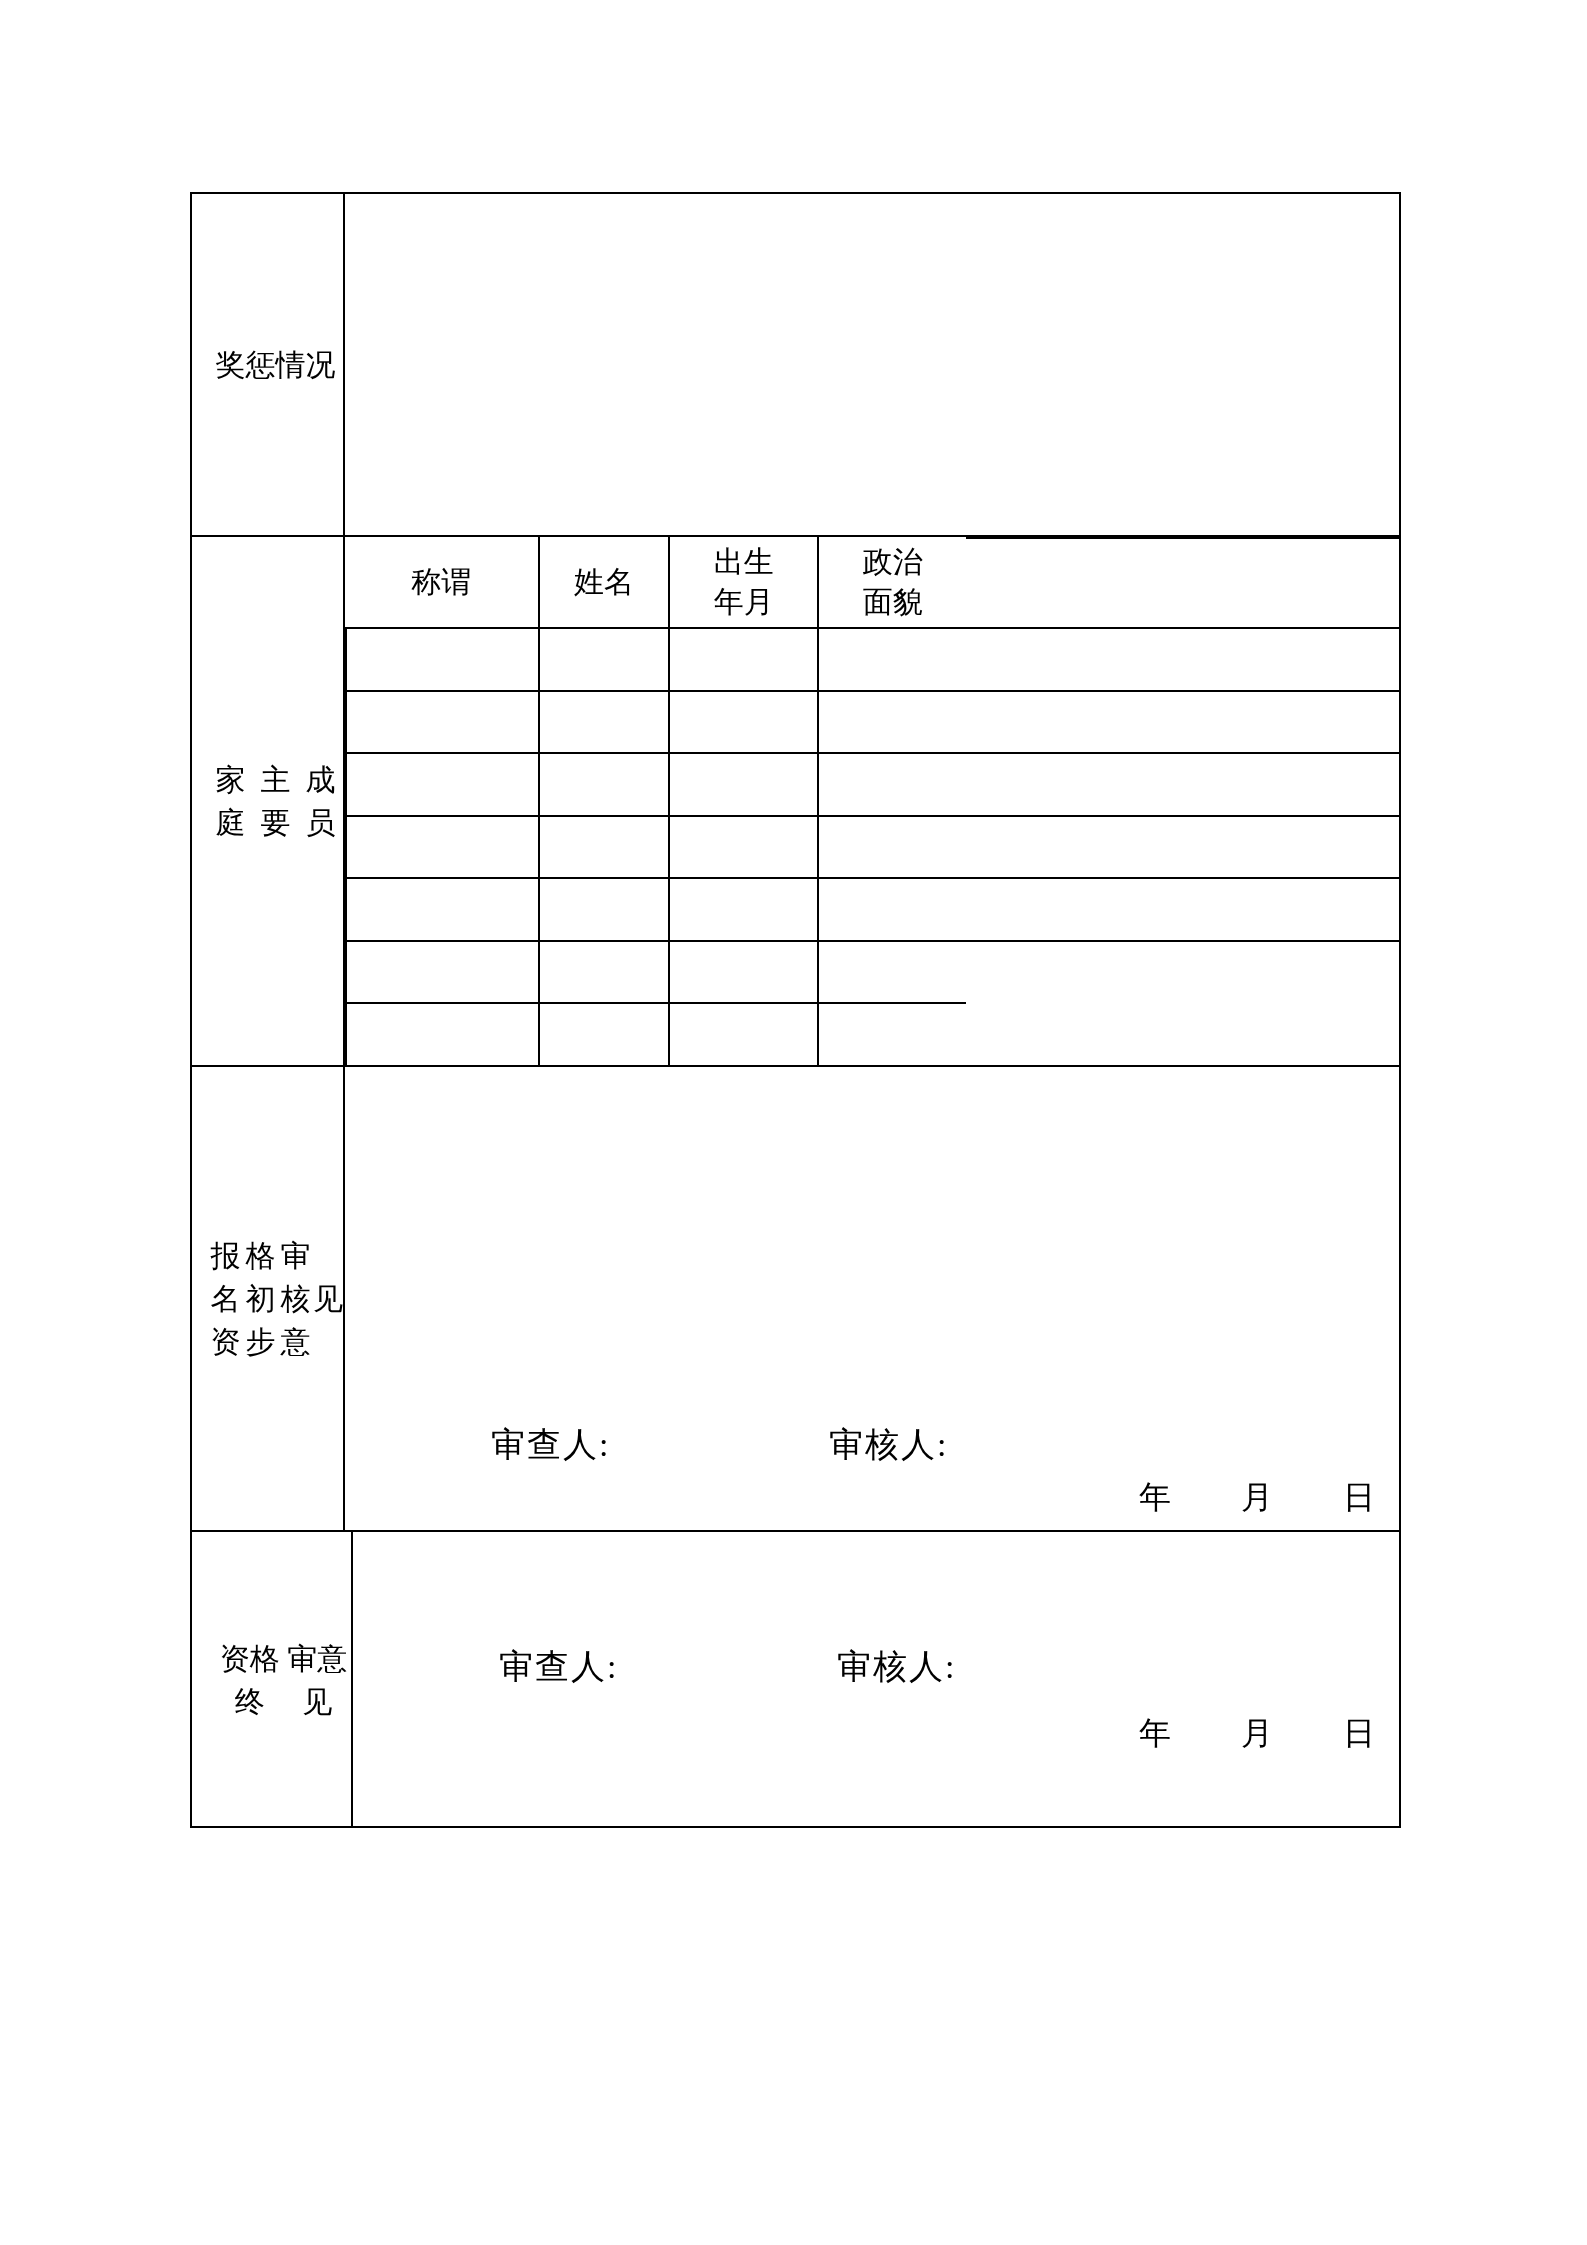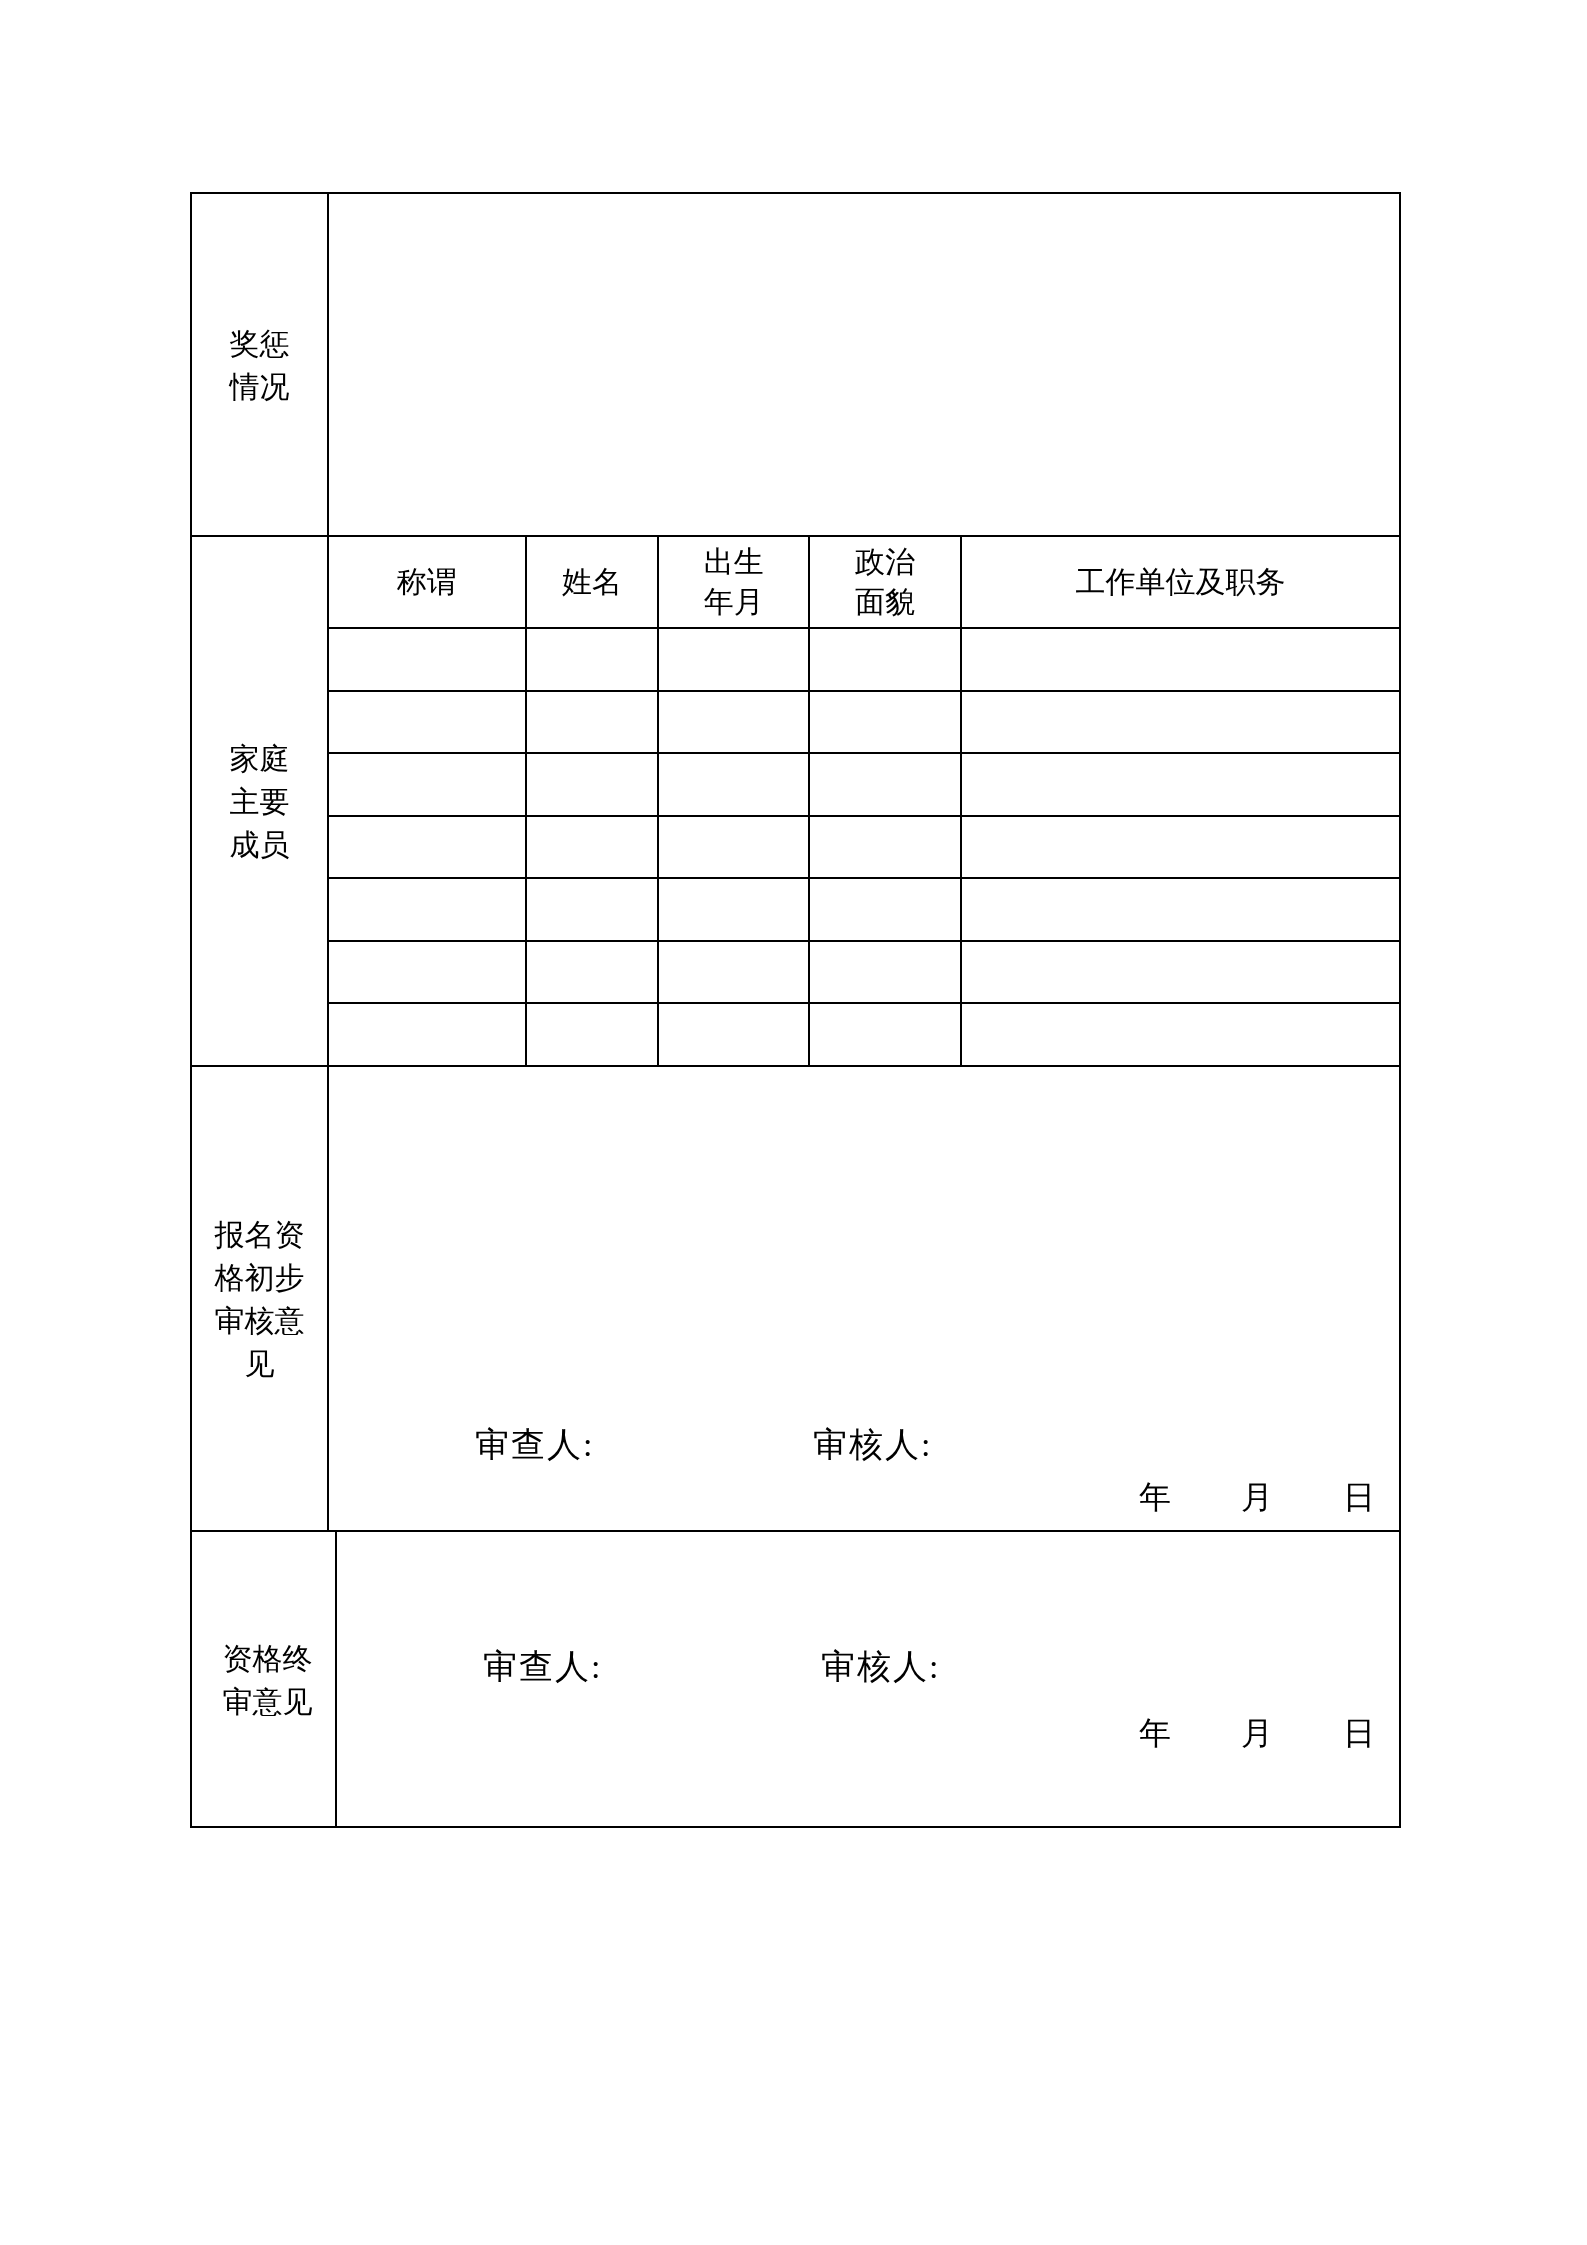--- a/index.html
+++ b/index.html
@@ -14,24 +14,25 @@
     position:absolute;
     left:190px; top:192px;
     width:1211px; height:1636px;
     border:2px solid #000;
   }
   .section { display:flex; border-top:2px solid #000; }
   .section:first-child { border-top:none; }
   .label-cell {
     width:137px; flex:0 0 137px;
     border-right:2px solid #000;
-    display:flex; flex-direction:column;
+    display:flex; flex-direction:row;
     align-items:center; justify-content:center;
     font-size:30px; line-height:43px;
     text-align:center;
+    margin-left:16px;
   }
   .content-cell { flex:1 1 auto; position:relative; }
 
   .section-rewards { height:341px; }
   .section-family  { height:530px; }
   .section-prelim  { height:465px; }
   .section-final   { height:298px;padding-left:8px; }
 
   
   .family-grid {
@@ -94,23 +95,20 @@
         <div class="fcell head c1 r0">
           <span>姓名</span>
         </div>
         <div class="fcell head c2 r0">
           <span>出生</span>
           <span>年月</span>
         </div>
         <div class="fcell head c3 r0">
           <span>政治</span>
           <span>面貌</span>
-        </div>
-        <div class="fcell head c4 r0">
-          <span>工作单位及职务</span>
         </div>
 
       <div class="fcell c0 r1"></div>
           <div class="fcell c1 r1"></div>
           <div class="fcell c2 r1"></div>
           <div class="fcell c3 r1"></div>
           <div class="fcell c4 r1"></div>
           <div class="fcell c0 r2"></div>
           <div class="fcell c1 r2"></div>
           <div class="fcell c2 r2"></div>

